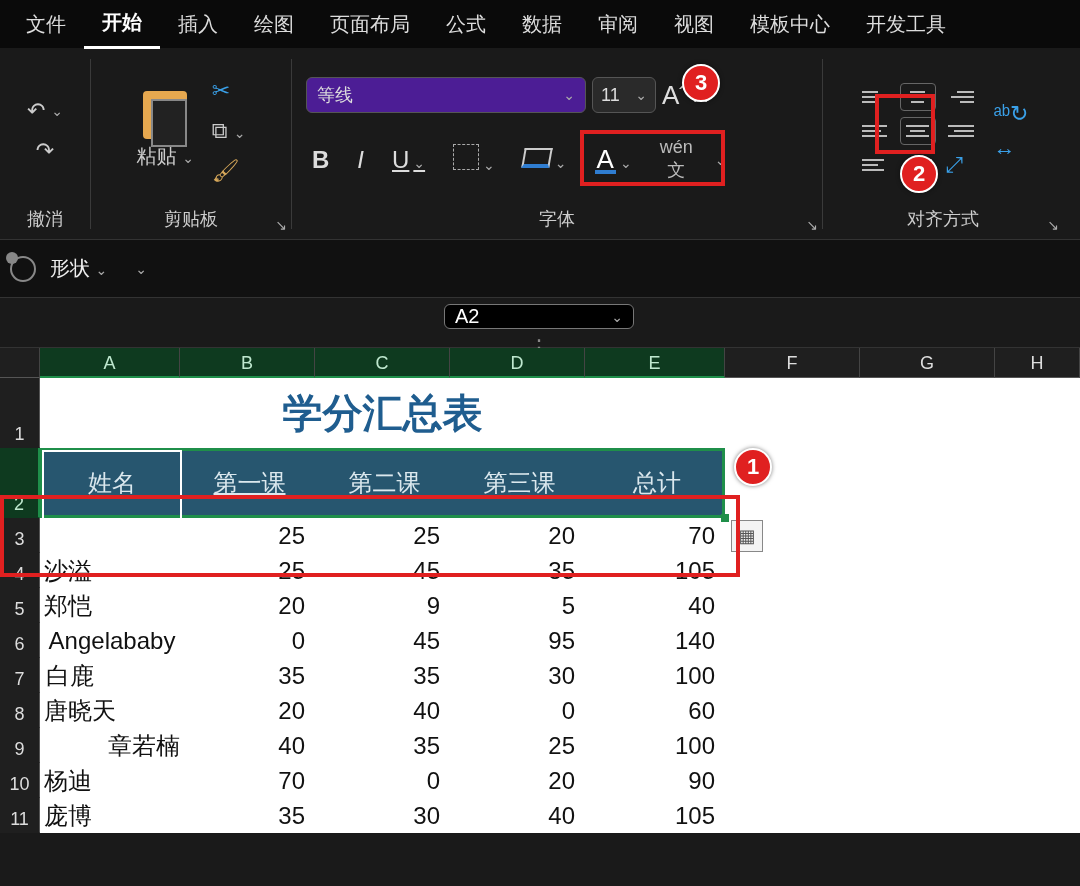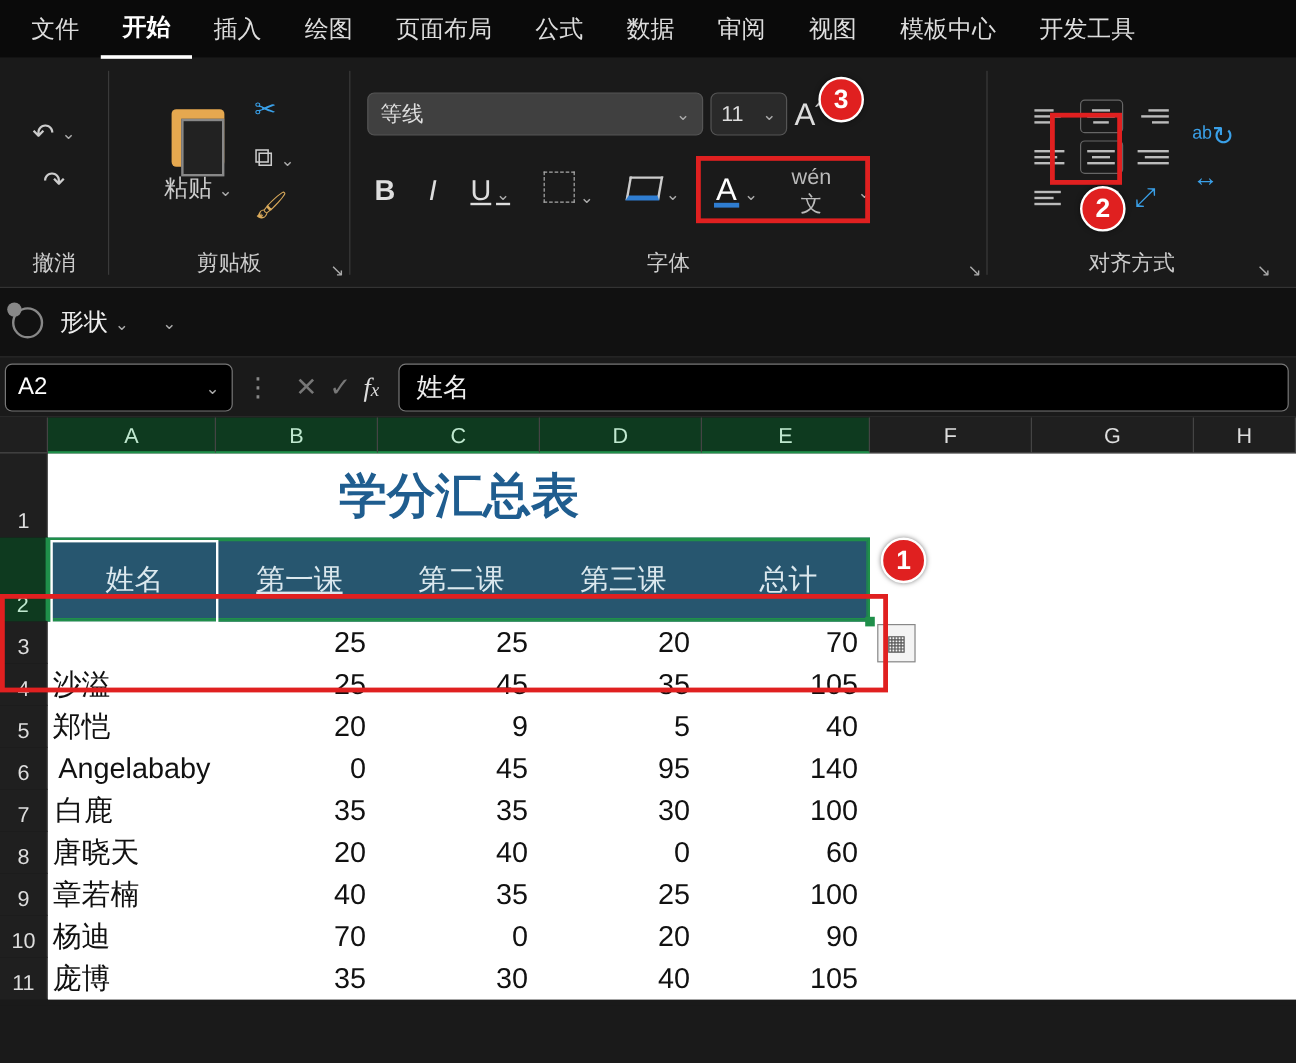--- a/index.html
+++ b/index.html
@@ -68,21 +68,21 @@
     color: #aaa;
   }
   .vsep { width: 1px; background: #3a3a3a; height: 170px; align-self: center; }
   .btn-stack { display: flex; flex-direction: column; align-items: center; gap: 4px; color: #ccc; font-size: 20px; }
   .btn-row { display: flex; align-items: center; gap: 6px; }
   .small-icon { font-size: 22px; color: #ccc; }
   .paste-icon { width: 44px; height: 48px; background: #e6a84f; border-radius: 4px; position: relative; }
   .paste-icon::before { content:''; position:absolute; top:8px; left:8px; width:32px; height:44px; background:#222; border:2px solid #888; }
   .font-group .row1 { display:flex; gap:6px; align-items:center; margin-bottom:14px; }
   .font-select {
-    width: 280px; height: 36px; background:#404040; border:1px solid #555; color:#ddd;
+    width: 280px; height: 36px; background:#4c1d95; border:1px solid #555; color:#ddd;
     display:flex; align-items:center; justify-content:space-between; padding:0 10px; font-size:18px; border-radius:6px;
   }
   .size-select {
     width: 64px; height:36px; background:#2a2a2a; border:1px solid #555; color:#ddd;
     display:flex; align-items:center; justify-content:space-between; padding:0 8px; font-size:18px; border-radius:6px;
   }
   .grow-a { font-size:26px; color:#ddd; }
   .shrink-a { font-size:20px; color:#ddd; }
   .font-group .row2 { display:flex; gap:16px; align-items:center; }
   .fbtn { font-size:24px; color:#ddd; padding:2px 6px; }
@@ -107,21 +107,21 @@
     border-bottom:1px solid #333;
   }
   .shape-ic { width:26px; height:26px; border:2px solid #888; border-radius:50%; position:relative; }
   .shape-ic::after{content:'';position:absolute;left:-6px;top:-6px;width:12px;height:12px;background:#888;border-radius:50%;}
   .shapebar .lbl { font-size:20px; color:#eee; }
 
   
   .formulabar {
     height: 50px;
     display:flex; align-items:center; gap:6px; padding:6px 6px 6px 4px;
-    background:#1a1a1a; border-bottom:1px solid #333;
+    background:#1a1a1a; border-bottom:1px solid #333;flex-direction:column;
   }
   .namebox {
     width:190px; height:40px; background:#000; border:1px solid #777; border-radius:6px;
     display:flex; align-items:center; justify-content:space-between; padding:0 10px; font-size:20px;
   }
   .fx-controls {
     display:flex; align-items:center; gap:10px; padding:0 10px; color:#777;
   }
   .fx-controls .btn { font-size:22px; }
   .fx-label { font-family: 'Cambria Math', serif; font-style:italic; font-size:22px; color:#ddd; }
@@ -407,21 +407,21 @@
       <div class="datacell name" style="left: 2px; top: 280px; width: 140px; height: 35px; line-height: 35px; padding: 0px 0px 0px 4px;">白鹿</div>
       <div class="datacell num" style="left: 140px; top: 280px; width: 135px; height: 35px; line-height: 35px; padding: 0px 10px 0px 0px;">35</div>
       <div class="datacell num" style="left: 275px; top: 280px; width: 135px; height: 35px; line-height: 35px; padding: 0px 10px 0px 0px;">35</div>
       <div class="datacell num" style="left: 410px; top: 280px; width: 135px; height: 35px; line-height: 35px; padding: 0px 10px 0px 0px;">30</div>
       <div class="datacell num" style="left: 545px; top: 280px; width: 140px; height: 35px; line-height: 35px; padding: 0px 10px 0px 0px;">100</div>
       <div class="datacell name" style="left: 0px; top: 315px; width: 140px; height: 35px; line-height: 35px; padding: 0px 0px 0px 4px;">唐晓天</div>
       <div class="datacell num" style="left: 140px; top: 315px; width: 135px; height: 35px; line-height: 35px; padding: 0px 10px 0px 0px;">20</div>
       <div class="datacell num" style="left: 275px; top: 315px; width: 135px; height: 35px; line-height: 35px; padding: 0px 10px 0px 0px;">40</div>
       <div class="datacell num" style="left: 410px; top: 315px; width: 135px; height: 35px; line-height: 35px; padding: 0px 10px 0px 0px;">0</div>
       <div class="datacell num" style="left: 545px; top: 315px; width: 140px; height: 35px; line-height: 35px; padding: 0px 10px 0px 0px;">60</div>
-      <div class="datacell name" style="left: 0px; top: 350px; width: 140px; height: 35px; line-height: 35px; padding: 0px 0px 0px 4px;">章若楠</div>
+      <div class="datacell name" style="left: 0px; top: 350px; width: 140px; height: 35px; line-height: 35px; padding: 0px 0px 0px 4px; text-align: right;">章若楠</div>
       <div class="datacell num" style="left: 140px; top: 350px; width: 135px; height: 35px; line-height: 35px; padding: 0px 10px 0px 0px;">40</div>
       <div class="datacell num" style="left: 275px; top: 350px; width: 135px; height: 35px; line-height: 35px; padding: 0px 10px 0px 0px;">35</div>
       <div class="datacell num" style="left: 410px; top: 350px; width: 135px; height: 35px; line-height: 35px; padding: 0px 10px 0px 0px;">25</div>
       <div class="datacell num" style="left: 545px; top: 350px; width: 140px; height: 35px; line-height: 35px; padding: 0px 10px 0px 0px;">100</div>
       <div class="datacell name" style="left: 0px; top: 385px; width: 140px; height: 35px; line-height: 35px; padding: 0px 0px 0px 4px;">杨迪</div>
       <div class="datacell num" style="left: 140px; top: 385px; width: 135px; height: 35px; line-height: 35px; padding: 0px 10px 0px 0px;">70</div>
       <div class="datacell num" style="left: 275px; top: 385px; width: 135px; height: 35px; line-height: 35px; padding: 0px 10px 0px 0px;">0</div>
       <div class="datacell num" style="left: 410px; top: 385px; width: 135px; height: 35px; line-height: 35px; padding: 0px 10px 0px 0px;">20</div>
       <div class="datacell num" style="left: 545px; top: 385px; width: 140px; height: 35px; line-height: 35px; padding: 0px 10px 0px 0px;">90</div>
       <div class="datacell name" style="left: 0px; top: 420px; width: 140px; height: 35px; line-height: 35px; padding: 0px 0px 0px 4px;">庞博</div>

